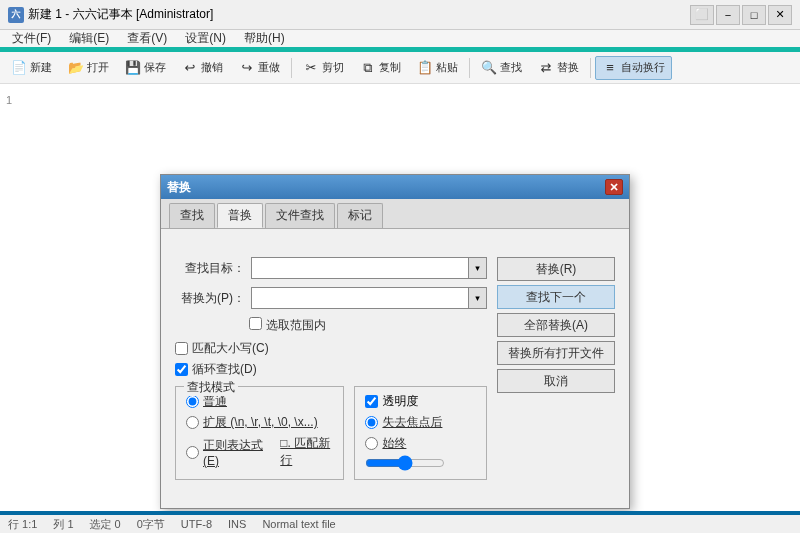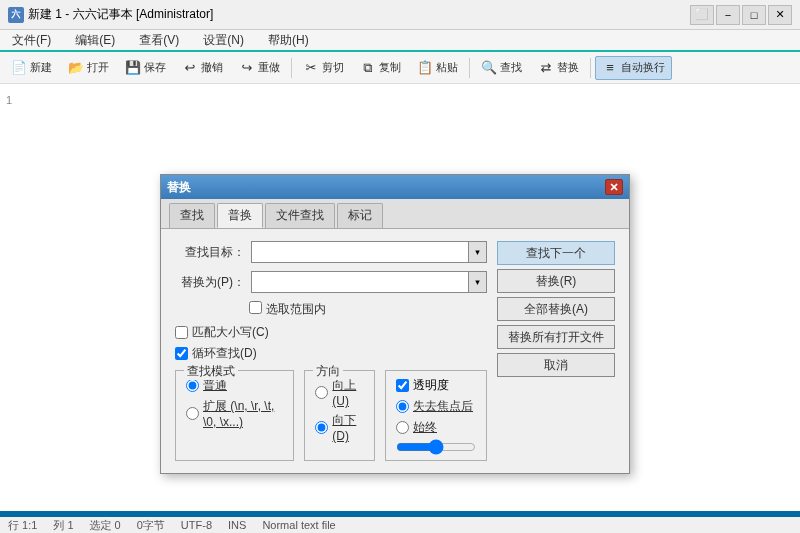--- a/index.html
+++ b/index.html
@@ -60,22 +60,22 @@
     }
     .title-btn.close { background: #e0e0e0; }
 
     
     .menu-bar {
       height: 22px;
       display: flex;
       align-items: center;
       padding: 0 4px;
       background: #f5f5f5;
-      border-bottom: 2px solid #14b8a6;
-      gap: 8px;
+      border-bottom: 5px solid #14b8a6;
+      gap: 2px;
     }
     .menu-item {
       padding: 2px 8px;
       cursor: pointer;
       font-size: 12px;
       color: #333;
     }
 
     
     .toolbar {
@@ -131,21 +131,21 @@
       left: 6px;
       top: 10px;
       font-size: 11px;
       color: #888;
     }
 
     
     .status-bar {
       height: 22px;
       background: #f0f0f0;
-      border-top: 6px solid #0369a1;
+      border-top: 4px solid #0369a1;
       display: flex;
       align-items: center;
       padding: 0 8px;
       gap: 16px;
       font-size: 11px;
       color: #555;
     }
     .status-item {
       display: flex;
       gap: 4px;
@@ -216,21 +216,21 @@
       border-radius: 2px 2px 0 0;
     }
     .dtab.active {
       background: #f0f0f0;
       border-bottom: 1px solid #f0f0f0;
       z-index: 1;
     }
 
     
     .dialog-content {
-      padding: 12px 14px;
+      padding: 28px 14px;
       background: #f0f0f0;
     }
 
     
     .form-row {
       display: flex;
       align-items: center;
       margin-bottom: 8px;
       gap: 6px;
     }
@@ -509,33 +509,27 @@
               <div class="section-box" style="flex:2;">
                 <span class="section-title">查找模式</span>
                 <div class="radio-row">
                   <input type="radio" name="mode" checked="" style="">
                   <span>普通</span>
                 </div>
                 <div class="radio-row">
                   <input type="radio" name="mode" style="">
                   <span>扩展 (\n, \r, \t, \0, \x...)</span>
                 </div>
+                <div class="radio-row">
+                  <input type="radio" name="mode" style="">
+                  <span>正则表达式(E)</span>
+                  <span style="margin-left:8px; font-size:12px; color:#333;">□. 匹配新行</span>
+                </div>
               </div>
 
-              <div class="section-box" style="flex:1;">
-                <span class="section-title">方向</span>
-                <div class="radio-row">
-                  <input type="radio" name="dir" style="">
-                  <span>向上(U)</span>
-                </div>
-                <div class="radio-row">
-                  <input type="radio" name="dir" checked="" style="">
-                  <span>向下(D)</span>
-                </div>
-              </div>
 
               <div class="section-box" style="flex:1.5;">
                 <div style="display:flex;align-items:center;gap:4px;margin-bottom:4px;">
                   <input type="checkbox" checked="" style="">
                   <span>透明度</span>
                 </div>
                 <div class="radio-row">
                   <input type="radio" name="trans" checked="" style="">
                   <span>失去焦点后</span>
                 </div>
@@ -544,22 +538,22 @@
                   <span>始终</span>
                 </div>
                 <div class="slider-row">
                   <input type="range" class="slider-input" min="0" max="100" value="50" style="">
                 </div>
               </div>
             </div>
           </div>
 
           <div class="dialog-right">
+            <button class="dialog-btn">替换(R)</button>
             <button class="dialog-btn primary">查找下一个</button>
-            <button class="dialog-btn">替换(R)</button>
             <button class="dialog-btn">全部替换(A)</button>
             <button class="dialog-btn">替换所有打开文件</button>
             <button class="dialog-btn">取消</button>
           </div>
         </div>
       </div>
 
     </div>
   </div>
 </div>

